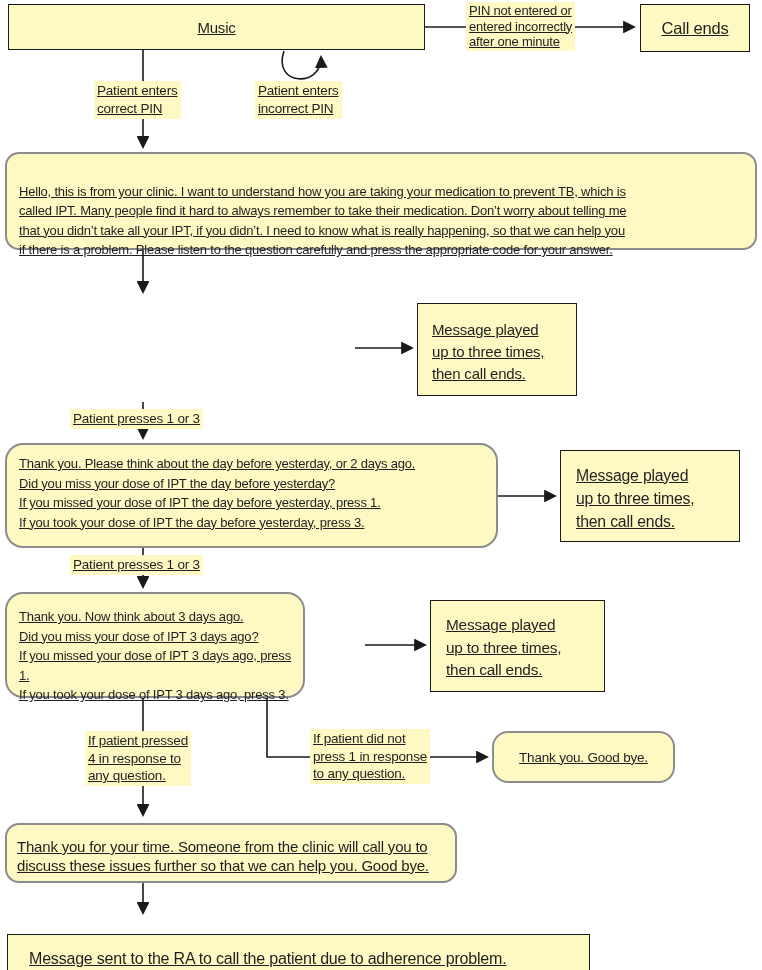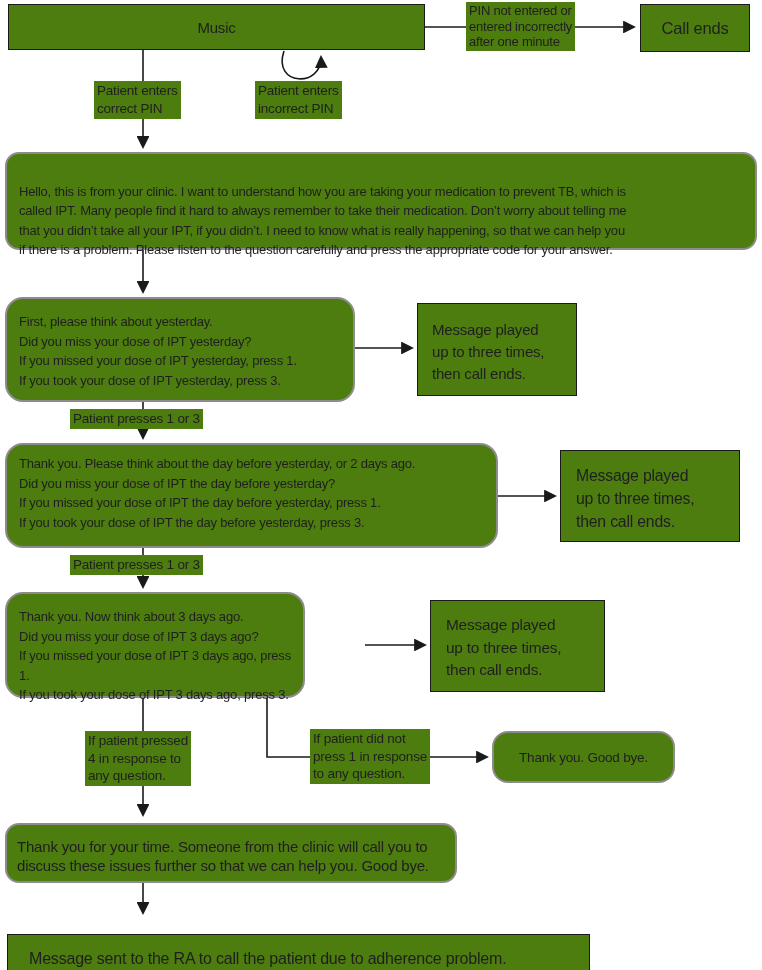--- a/index.html
+++ b/index.html
@@ -2,21 +2,21 @@
 <html><head>
 <meta charset="utf-8">
 <style>
   html,body{margin:0;padding:0;background:#ffffff;}
   .canvas{
     position:relative;width:762px;height:970px;background:#ffffff;
     font-family:"Liberation Sans",sans-serif;color:#1f1f1f;
     letter-spacing:-0.2px;overflow:hidden;
   }
   .connectors{position:absolute;left:0;top:0;z-index:0;}
-  .node,.edge-label{position:absolute;box-sizing:border-box;background:#4d7c0f;z-index:1;}
+  .node,.edge-label{position:absolute;box-sizing:border-box;background:#fef9c3;z-index:1;text-decoration:underline;}
   .rect-node{border:1.8px solid #1a1a1a;}
   .rect-thin{border:1.6px solid #1a1a1a;}
   .round-node{border:2.6px solid #8c8c8c;border-radius:16px;}
   .center{display:flex;align-items:center;justify-content:center;}
   .pre{white-space:pre-line;}
   .edge-label{white-space:pre-line;font-size:13.5px;line-height:17.5px;padding:1px 3px;}
 </style>
 </head>
 <body>
 
@@ -60,24 +60,20 @@
 correct PIN</div>
 
   <div class="edge-label" style="left:255px;top:81px;line-height:18px;">Patient enters
 incorrect PIN</div>
 
   <div class="node round-node pre" style="left:5px;top:152px;width:752px;height:98px;border-radius:14px;padding:28px 12px;font-size:13px;line-height:19.4px;">Hello, this is from your clinic. I want to understand how you are taking your medication to prevent TB, which is
 called IPT. Many people find it hard to always remember to take their medication. Don’t worry about telling me
 that you didn’t take all your IPT, if you didn’t. I need to know what is really happening, so that we can help you
 if there is a problem. Please listen to the question carefully and press the appropriate code for your answer.</div>
 
-  <div class="node round-node pre" style="left:5px;top:297px;width:350px;height:105px;border-radius:18px;padding:13px 12px;font-size:13px;line-height:19.5px;">First, please think about yesterday.
-Did you miss your dose of IPT yesterday?
-If you missed your dose of IPT yesterday, press 1.
-If you took your dose of IPT yesterday, press 3.</div>
 
   <div class="node rect-thin pre" style="left:417px;top:303px;width:160px;height:93px;padding:15px 0 0 14px;font-size:15px;line-height:22px;">Message played
 up to three times,
 then call ends.</div>
 
   <div class="edge-label" style="left:70px;top:409px;">Patient presses 1 or 3</div>
 
   <div class="node round-node pre" style="left:5px;top:443px;width:493px;height:105px;border-radius:18px;padding:9px 12px;font-size:13px;line-height:19.5px;">Thank you. Please think about the day before yesterday, or 2 days ago.
 Did you miss your dose of IPT the day before yesterday?
 If you missed your dose of IPT the day before yesterday, press 1.

